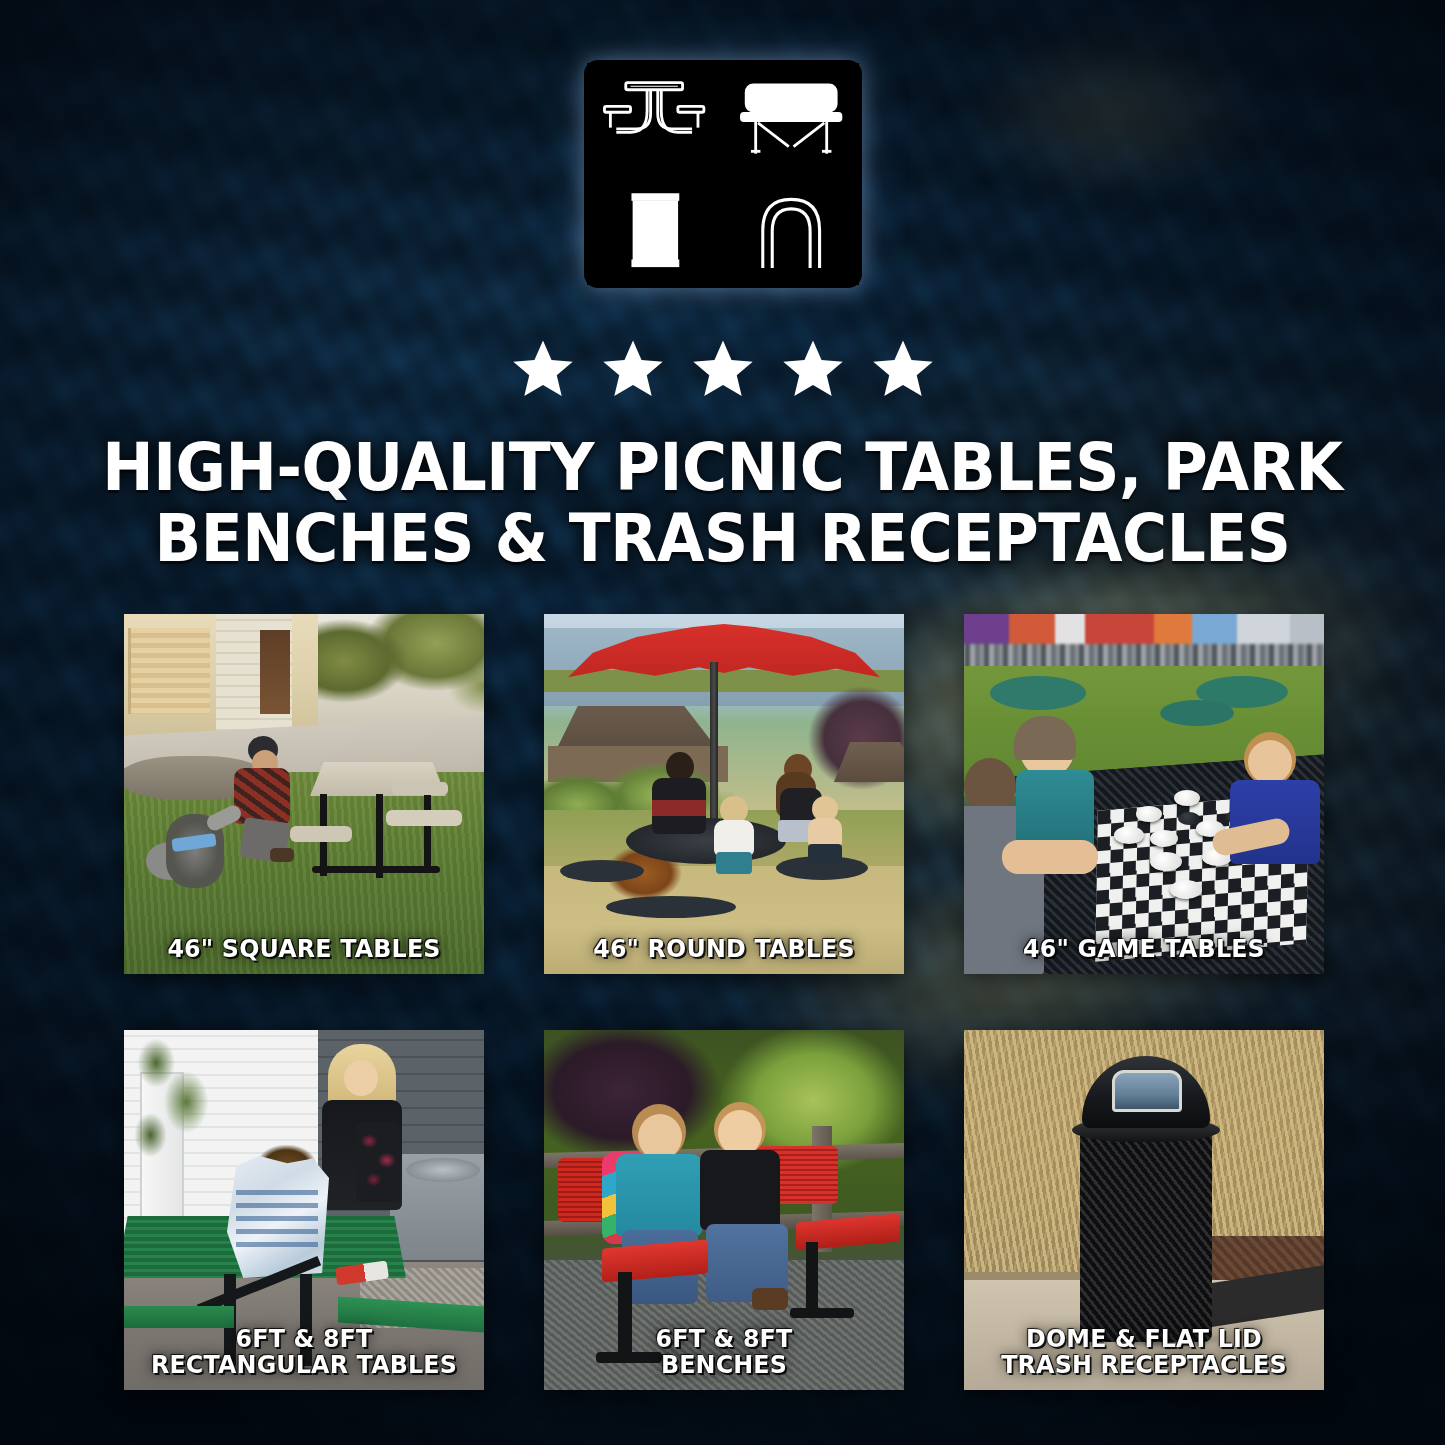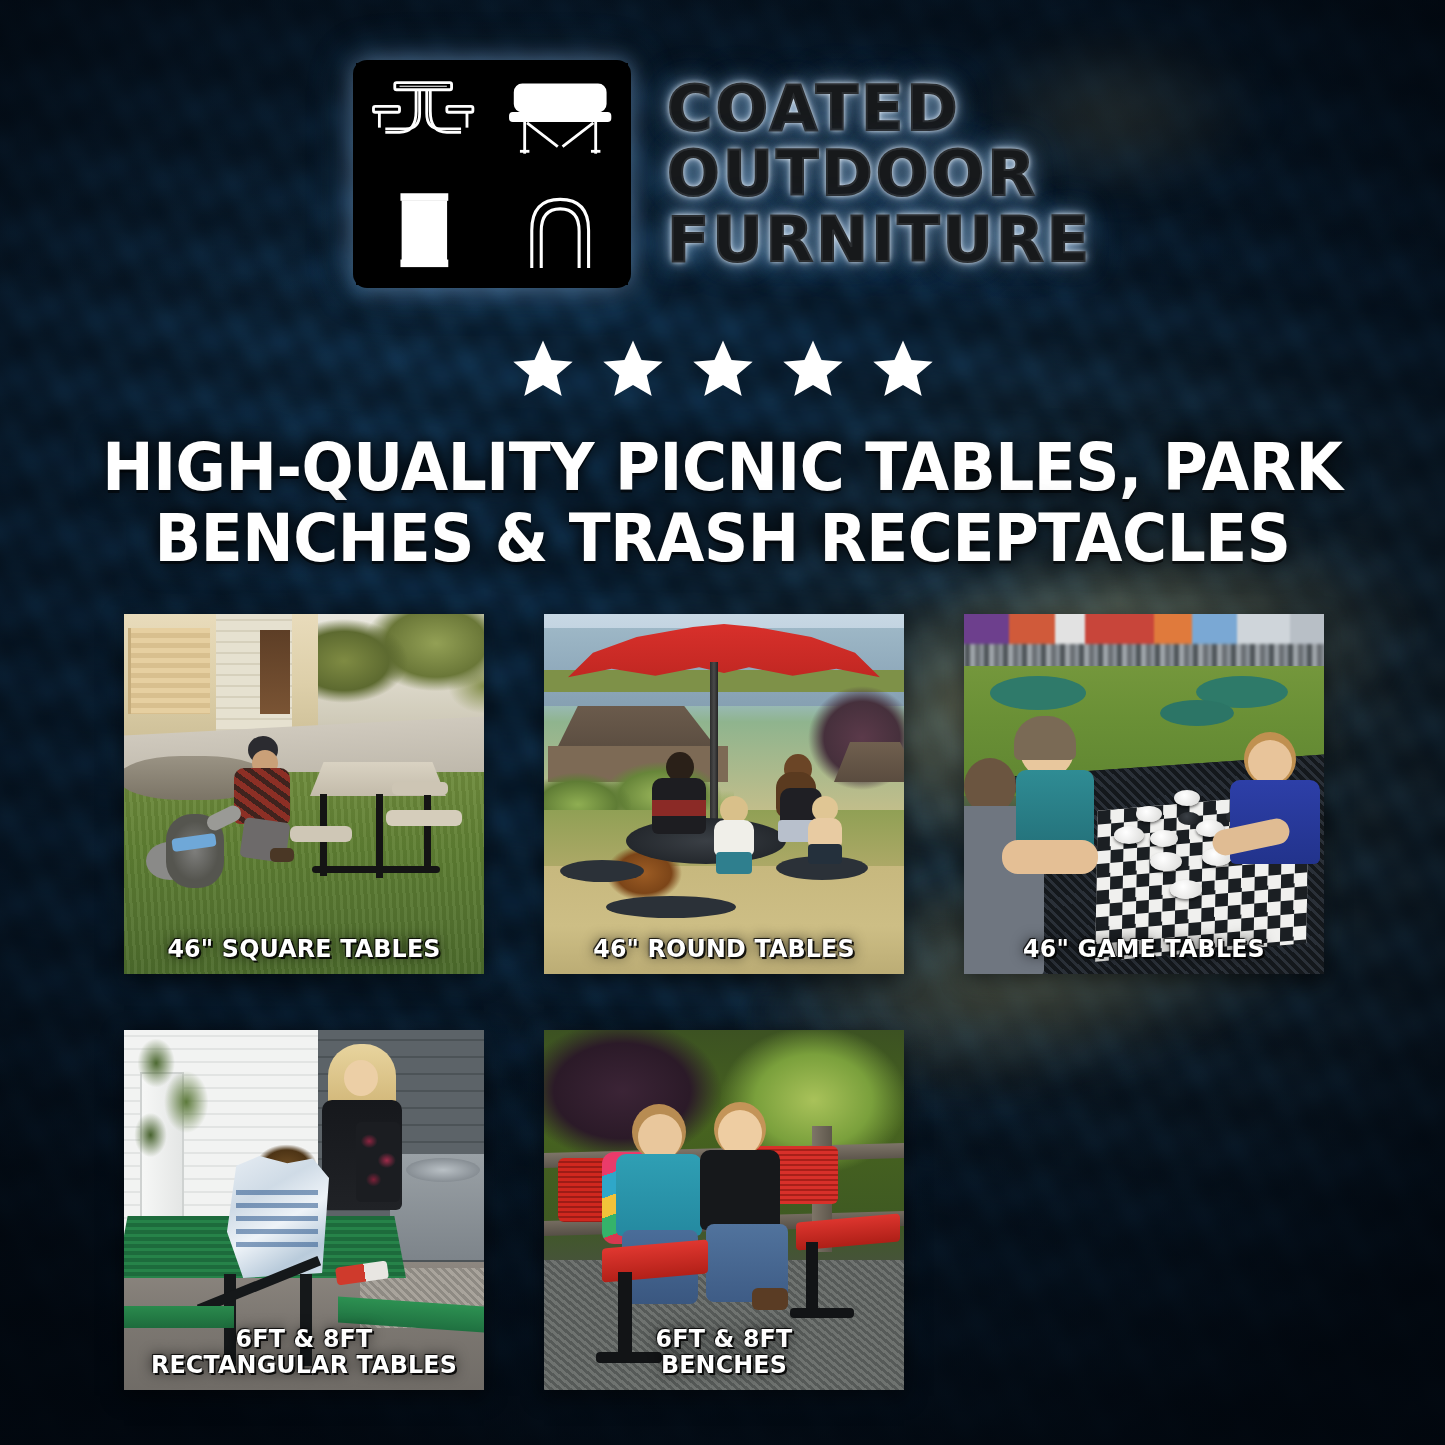--- a/index.html
+++ b/index.html
@@ -355,25 +355,20 @@
 
         <div class="logo-cell">
           <svg viewBox="0 0 100 80" fill="none" stroke="#ffffff" stroke-width="2.6">
             <path d="M26 72 V40 Q26 14 50 14 Q74 14 74 40 V72"></path>
             <path d="M34 72 V41 Q34 22 50 22 Q66 22 66 41 V72"></path>
           </svg>
         </div>
 
       </div>
 
-      <div class="logo-text">
-        <div class="logo-line">COATED</div>
-        <div class="logo-line">OUTDOOR</div>
-        <div class="logo-line">FURNITURE</div>
-      </div>
 
     </div>
 
     <div class="stars" id="stars">
         <svg class="star" viewBox="0 0 24 24">
           <path d="M12 1.6 L15.1 8.7 L22.8 9.4 L17.0 14.3 L18.8 21.8 L12 17.8 L5.2 21.8 L7.0 14.3 L1.2 9.4 L8.9 8.7 Z" fill="#ffffff"></path>
         </svg>
         <svg class="star" viewBox="0 0 24 24">
           <path d="M12 1.6 L15.1 8.7 L22.8 9.4 L17.0 14.3 L18.8 21.8 L12 17.8 L5.2 21.8 L7.0 14.3 L1.2 9.4 L8.9 8.7 Z" fill="#ffffff"></path>
         </svg>
@@ -588,16 +583,34 @@
           <div class="lyr t5-seat1"></div>
           <div class="lyr t5-blegs" style="left:74px;top:242px;width:14px;height:88px;"></div>
           <div class="lyr t5-blegs" style="left:52px;top:322px;width:66px;height:11px;border-radius:4px;"></div>
         </div>
         <div class="caption">
           <span>6FT &amp; 8FT</span>
           <span>BENCHES</span>
         </div>
       </div>
 
+      <div class="tile">
+        <div class="scene">
+          <div class="lyr t6-bg"></div>
+          <div class="lyr t6-grass"></div>
+          <div class="lyr t6-mulch"></div>
+          <div class="lyr t6-walk"></div>
+          <div class="lyr t6-edge"></div>
+          <div class="lyr t6-shadow"></div>
+          <div class="lyr t6-body"></div>
+          <div class="lyr t6-rim"></div>
+          <div class="lyr t6-dome"></div>
+          <div class="lyr t6-open"></div>
+        </div>
+        <div class="caption">
+          <span>DOME &amp; FLAT LID</span>
+          <span>TRASH RECEPTACLES</span>
+        </div>
+      </div>
 
     </div>
   </div>
 </div>
 
 </body></html>

